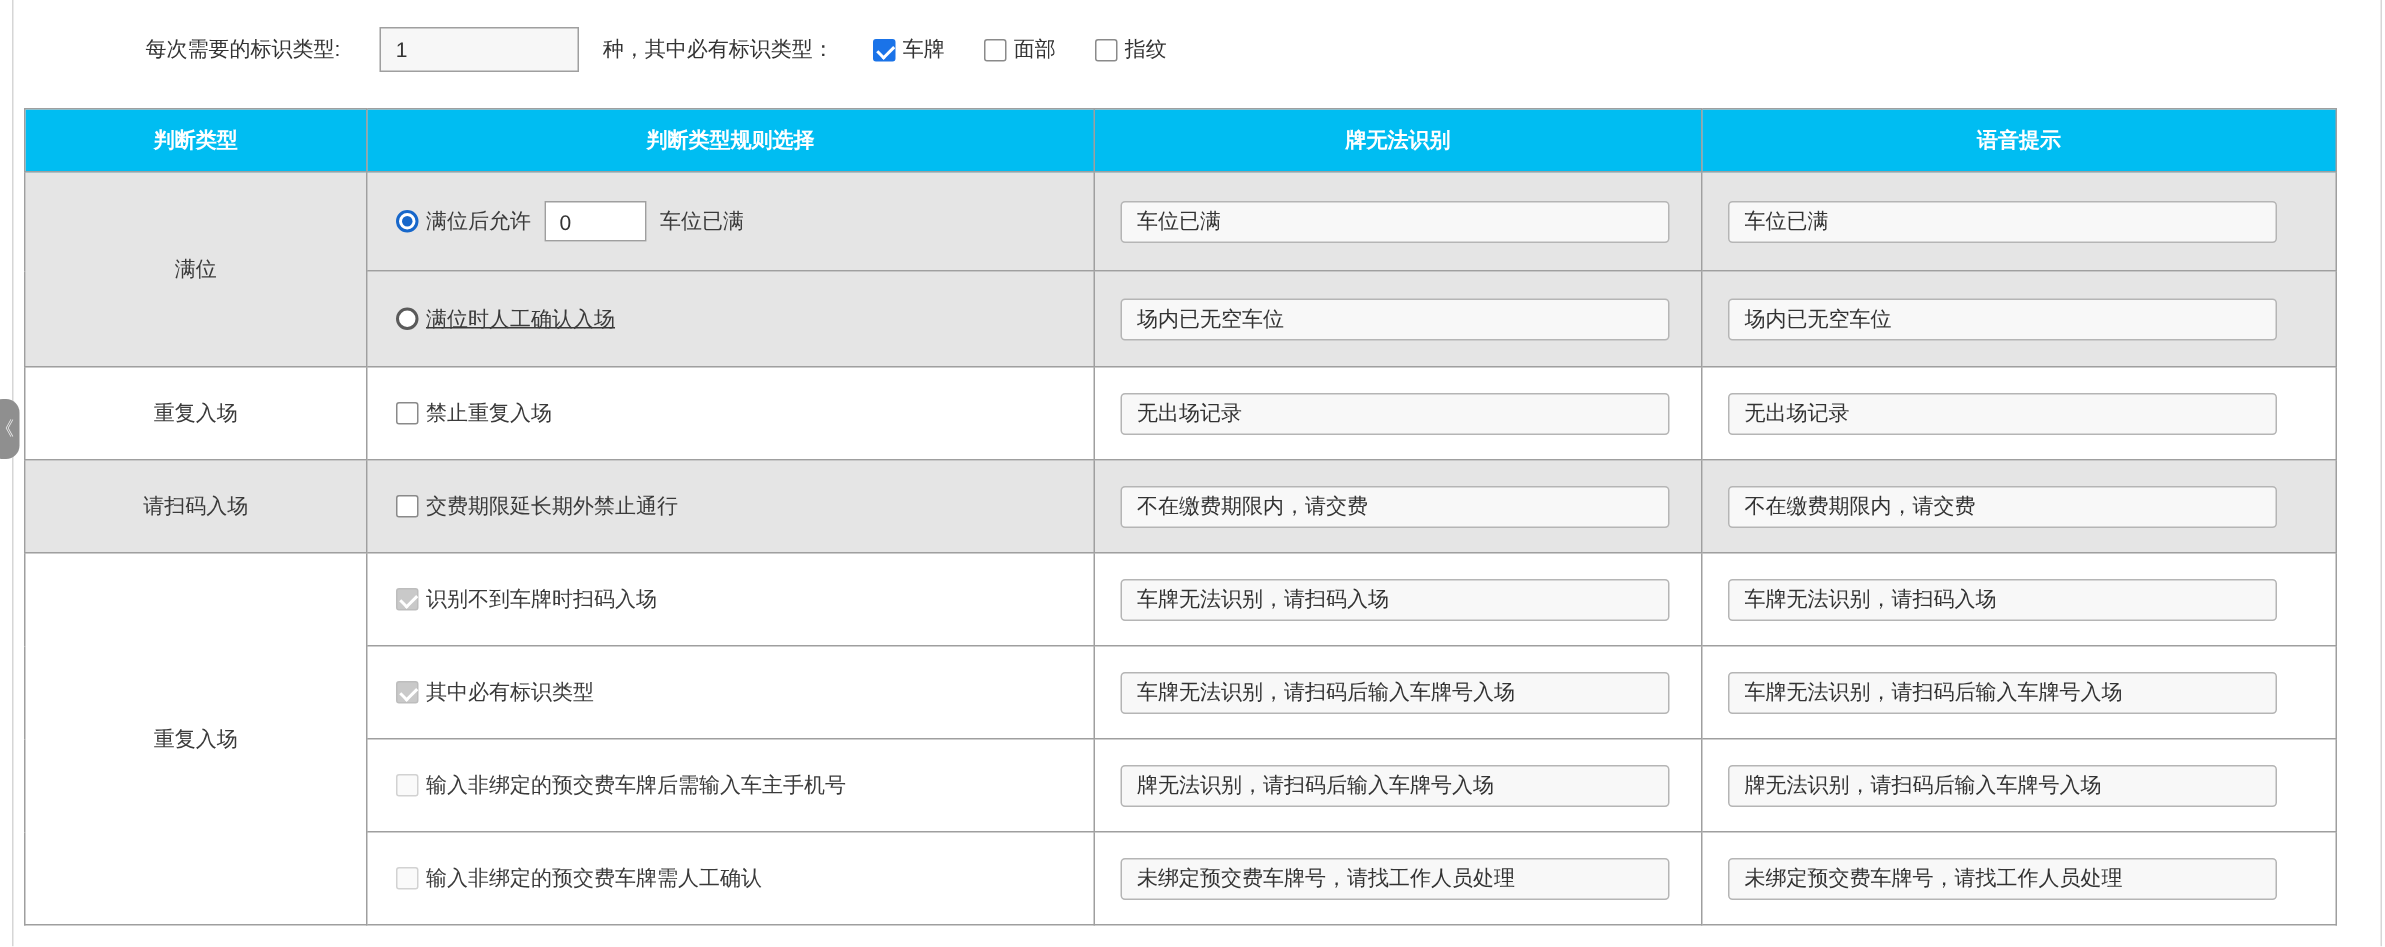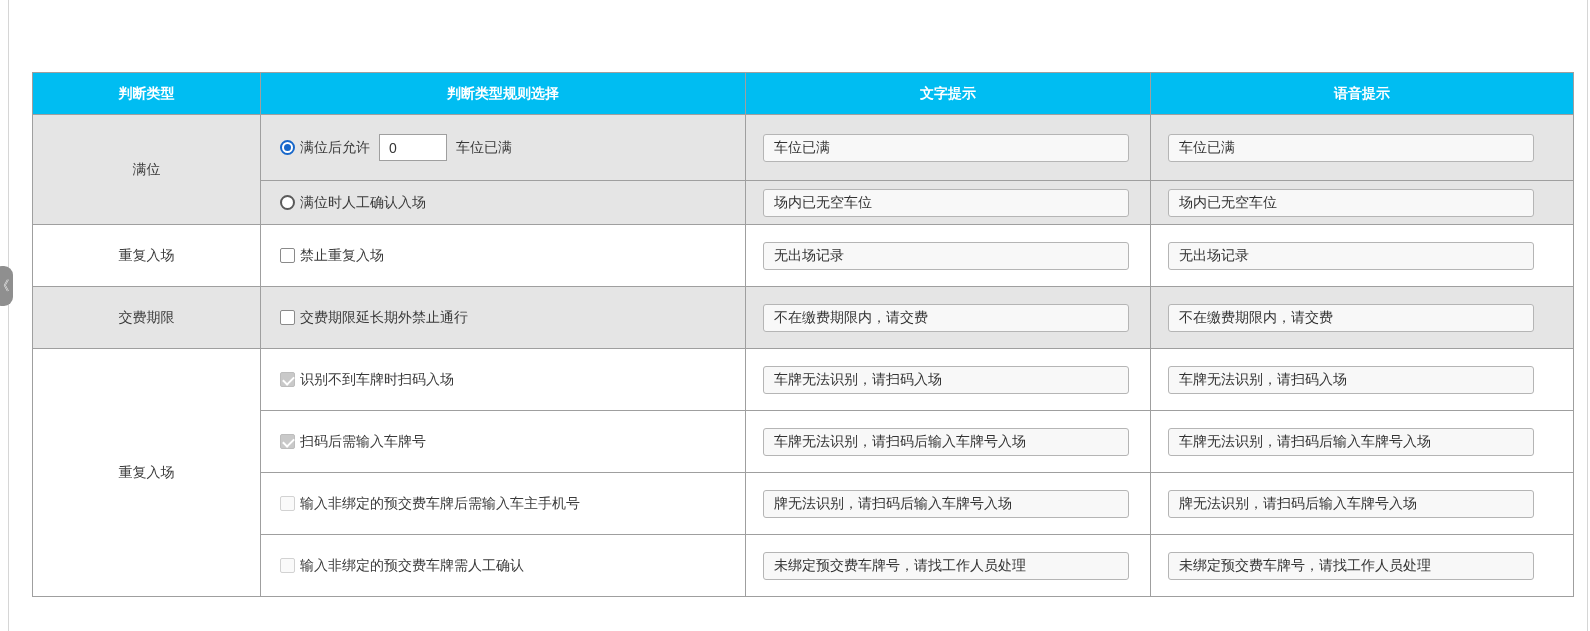--- a/index.html
+++ b/index.html
@@ -32,27 +32,27 @@
   .cb.on.dis { background:#c9c9c9; border-color:#bdbdbd; }
   .cb.dis:not(.on) { border-color:#d2d2d2; background:#fafafa; }
 
   .radio { display:inline-block; width:15px; height:15px; border:2px solid #5a5a5a; border-radius:50%;
         background:#fff; margin-right:5px; position:relative; flex:none; }
   .radio.on { border-color:#1767ca; }
   .radio.on::after { content:""; position:absolute; left:2px; top:2px; width:7px; height:7px;
         border-radius:50%; background:#1767ca; }
 
   
-  table.rules { position:absolute; left:32px; top:72px; width:1541px; border-collapse:collapse;
+  table.rules { position:absolute; left:16px; top:72px; width:1541px; border-collapse:collapse;
         table-layout:fixed; }
   .rules th, .rules td { border:1px solid #9f9f9f; }
   .rules th { background:#00bdf2; color:#fff; font-size:14px; font-weight:bold; height:42px; text-align:center; }
   .rules td { font-size:14px; color:#3a3a3a; vertical-align:middle; }
   tr.rA > td { height:66px; }
-  tr.rB > td { height:44px; }
+  tr.rB > td { height:64px;text-decoration:underline; }
   tr.rC > td { height:62px; }
   .bgblue td { background:#e5e5e5; }
   .bgwhite td { background:#ffffff; }
 
   td.c1 { text-align:center; }
   td.c2 { padding-left:19px; }
   td.c3 { padding-left:17px; }
   .ctl-row { display:flex; align-items:center; }
   .mini-input { width:68px; height:27px; border:1px solid #9f9f9f; background:#fff; margin:0 9px;
         padding:0 9px; font-size:14px; color:#333; font-family:inherit; }
@@ -62,33 +62,50 @@
 </head>
 <body>
 
 <div class="stage">
   <div class="vline left"></div>
   <div class="vline right"></div>
   <div class="collapse-handle">
     <span>《</span>
   </div>
 
+  <div class="form-row">
+    <span class="lbl">每次需要的标识类型:</span>
+    <input class="count-input" value="1" style="">
+    <span class="lbl suffix">种，其中必有标识类型：</span>
+    <label class="cb-item">
+      <span class="cb on"></span>
+      <span>车牌</span>
+    </label>
+    <label class="cb-item">
+      <span class="cb"></span>
+      <span>面部</span>
+    </label>
+    <label class="cb-item">
+      <span class="cb"></span>
+      <span>指纹</span>
+    </label>
+  </div>
 
   <table class="rules">
     <colgroup>
         <col style="width:228px">
         <col style="width:485px">
         <col style="width:405px">
         <col style="width:423px">
       </colgroup>
     <thead>
       <tr>
         <th>判断类型</th>
         <th>判断类型规则选择</th>
-        <th>文字提示</th>
+        <th>牌无法识别</th>
         <th>语音提示</th>
       </tr>
     </thead>
     <tbody>
 
       <tr class="bgblue rA">
         <td class="c1" rowspan="2">满位</td>
         <td class="c2">
             <div class="ctl-row">
           <span class="radio on"></span>
@@ -117,21 +134,21 @@
             <div class="ctl-row">
           <span class="cb"></span>
           <span>禁止重复入场</span>
         </div>
           </td>
         <td class="c3"><input class="prompt-input" value="无出场记录" style=""></td>
         <td class="c3"><input class="prompt-input" value="无出场记录" style=""></td>
       </tr>
 
       <tr class="bgblue rC">
-        <td class="c1">交费期限</td>
+        <td class="c1">请扫码入场</td>
         <td class="c2">
             <div class="ctl-row">
           <span class="cb"></span>
           <span>交费期限延长期外禁止通行</span>
         </div>
           </td>
         <td class="c3"><input class="prompt-input" value="不在缴费期限内，请交费" style=""></td>
         <td class="c3"><input class="prompt-input" value="不在缴费期限内，请交费" style=""></td>
       </tr>
 
@@ -143,21 +160,21 @@
           <span>识别不到车牌时扫码入场</span>
         </div>
           </td>
         <td class="c3"><input class="prompt-input" value="车牌无法识别，请扫码入场" style=""></td>
         <td class="c3"><input class="prompt-input" value="车牌无法识别，请扫码入场" style=""></td>
       </tr>
       <tr class="bgwhite rC">
         <td class="c2">
             <div class="ctl-row">
           <span class="cb on dis"></span>
-          <span>扫码后需输入车牌号</span>
+          <span>其中必有标识类型</span>
         </div>
           </td>
         <td class="c3"><input class="prompt-input" value="车牌无法识别，请扫码后输入车牌号入场" style=""></td>
         <td class="c3"><input class="prompt-input" value="车牌无法识别，请扫码后输入车牌号入场" style=""></td>
       </tr>
       <tr class="bgwhite rC">
         <td class="c2">
             <div class="ctl-row">
           <span class="cb dis"></span>
           <span>输入非绑定的预交费车牌后需输入车主手机号</span>

